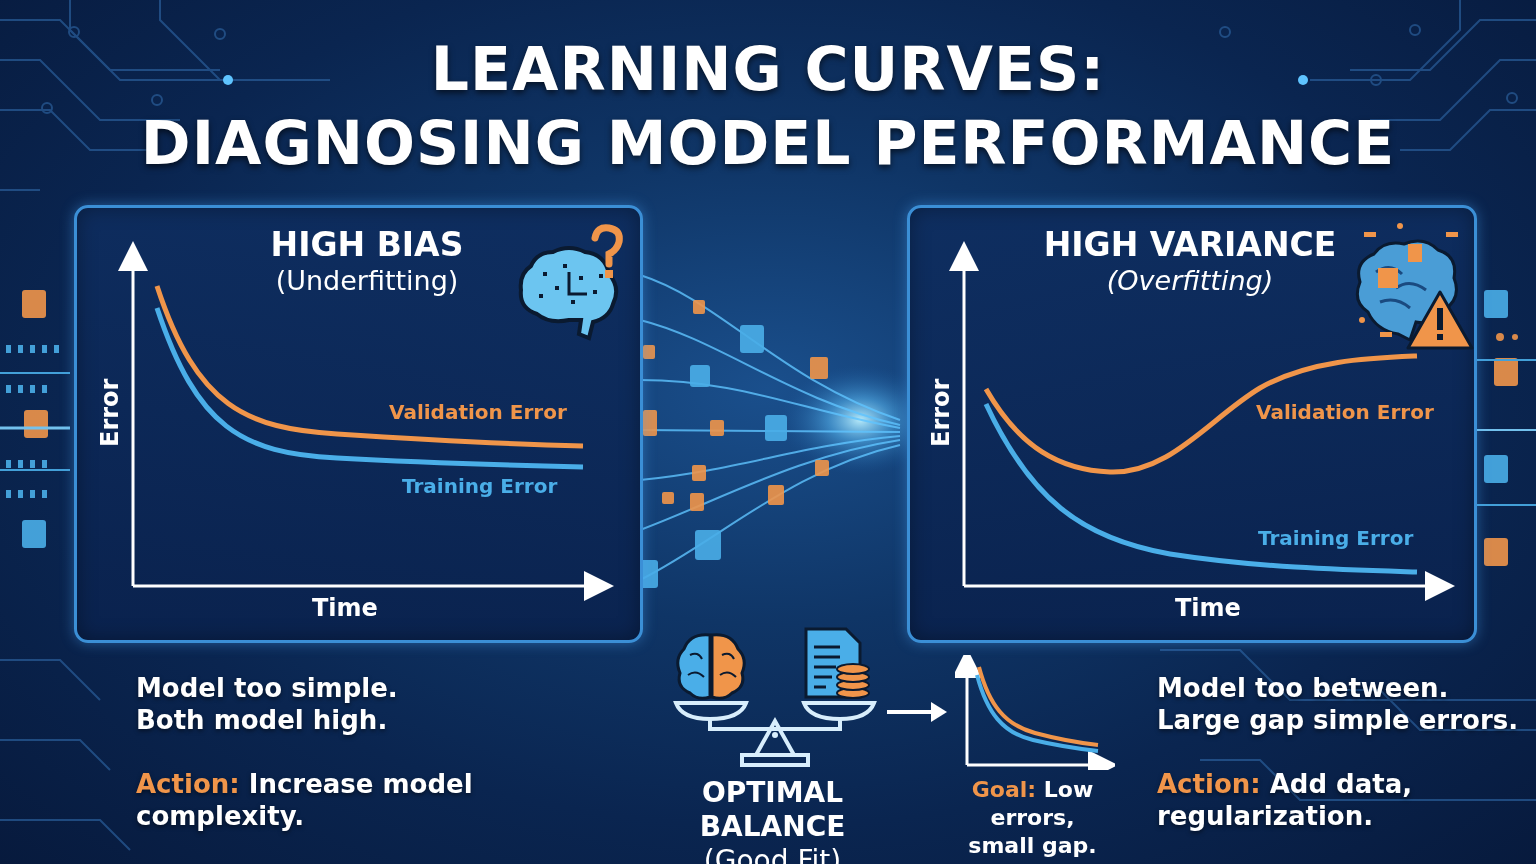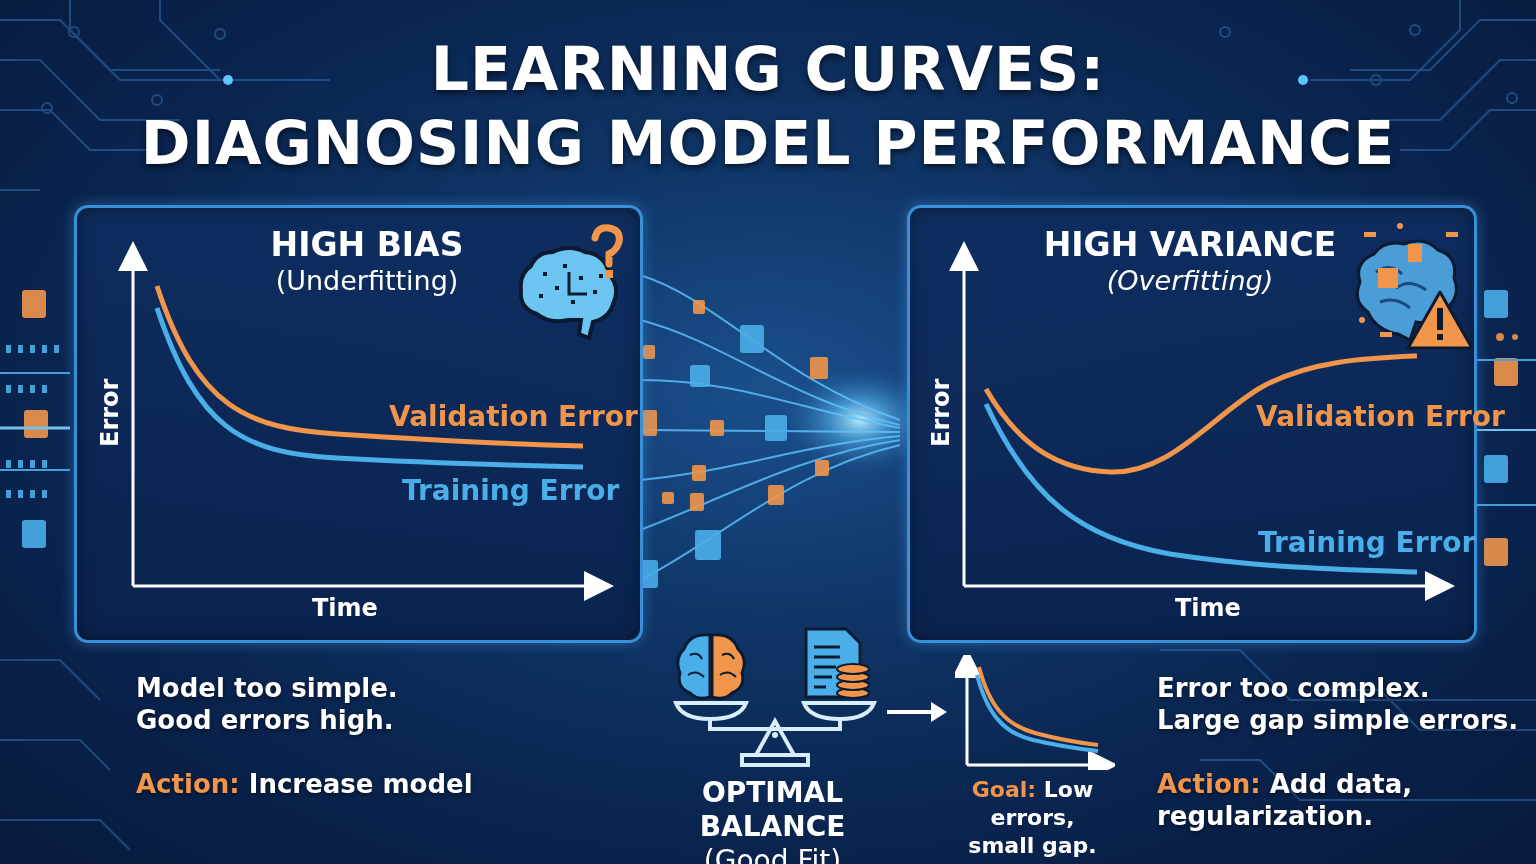--- a/index.html
+++ b/index.html
@@ -33,21 +33,21 @@
   }
   .panel-sub {
     position: absolute; text-align: center; font-size: 27px; line-height: 32px; color: #fff;
   }
   .chart-svg { position: absolute; left: 0; top: 0; }
   .axis-label {
     position: absolute; font-weight: bold; font-size: 24px; color: #fff;
   }
   .y-label { transform: rotate(-90deg); transform-origin: center; }
   .series-label {
-    position: absolute; font-weight: bold; font-size: 28px; white-space: nowrap;
+    position: absolute; font-weight: bold; font-size: 20px; white-space: nowrap;
   }
   .orange { color: #f0954a; }
   .blue { color: #4aaee8; }
 
   .desc {
     position: absolute; font-size: 26px; line-height: 32px; color: #fff; font-weight: bold;
     text-shadow: 0 2px 4px rgba(0,0,0,0.5);
   }
   .desc .accent { color: #f0954a; }
   .center-title {
@@ -236,27 +236,28 @@
     <path d="M76 196 C120 290, 170 330, 260 346 C350 360, 440 362, 507 364" stroke="#4aaee8" stroke-width="5" fill="none"></path>
   </svg>
   <div class="axis-label y-label" style="left:6px; top:200px; width:50px; text-align:center;">Error</div>
   <div class="axis-label" style="left:265px; top:386px;">Time</div>
   <div class="series-label orange" style="left:346px; top:192px;">Validation Error</div>
   <div class="series-label blue" style="left:348px; top:318px;">Training Error</div>
 </div>
 
 <div class="desc" style="left:136px; top:672px;">
   <div>Model too simple.</div>
-  <div>Good errors high.</div>
+  <div>Both model high.</div>
   <div style="height:32px;"></div>
   <div><span class="accent">Action:</span><span> Increase model</span></div>
+  <div>complexity.</div>
 </div>
 
 <div class="desc" style="left:1157px; top:672px;">
-  <div>Error too complex.</div>
+  <div>Model too between.</div>
   <div>Large gap simple errors.</div>
   <div style="height:32px;"></div>
   <div><span class="accent">Action:</span><span> Add data,</span></div>
   <div>regularization.</div>
 </div>
 
 <svg class="icon-abs" style="left:670px; top:625px;" width="210" height="150" viewBox="0 0 210 150">
   <g>
     <path d="M40 10 Q20 8 14 24 Q4 34 10 48 Q6 62 20 68 Q28 76 40 72 Z" fill="#4aaee8" stroke="#0a1a30" stroke-width="3"></path>
     <path d="M42 10 Q62 8 68 24 Q78 34 72 48 Q76 62 62 68 Q54 76 42 72 Z" fill="#f0954a" stroke="#0a1a30" stroke-width="3"></path>

